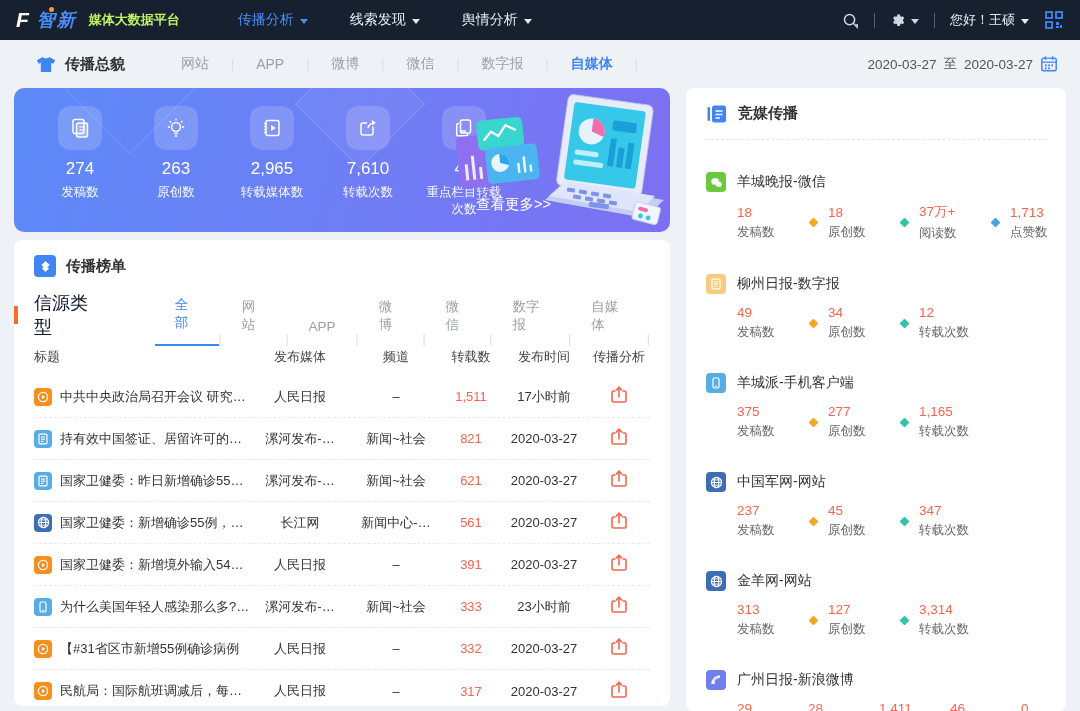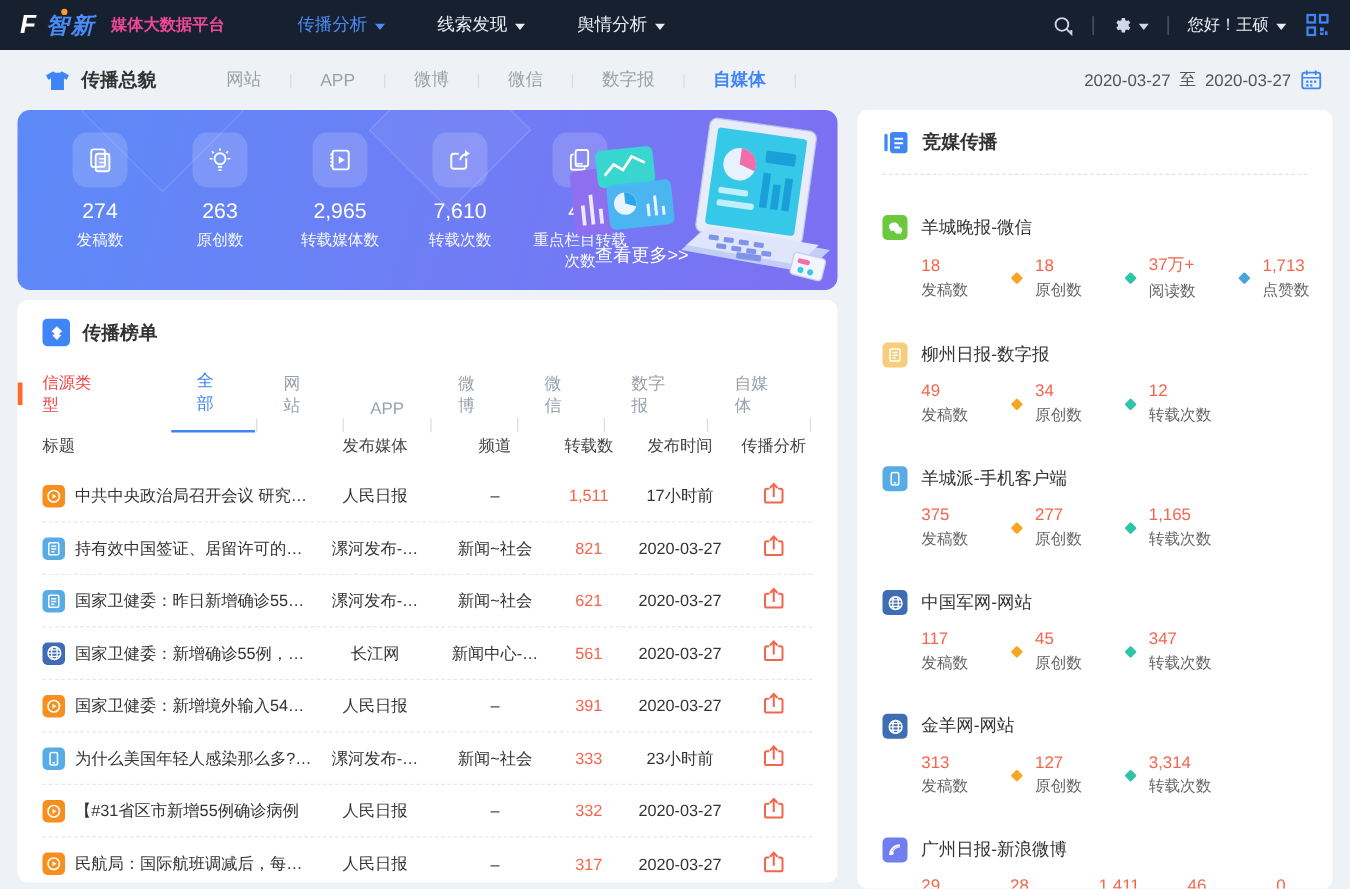--- a/index.html
+++ b/index.html
@@ -5,21 +5,21 @@
   * { margin:0; padding:0; box-sizing:border-box; }
   html,body { width:1080px; height:711px; overflow:hidden; }
   body { font-family:"Liberation Sans","DejaVu Sans",sans-serif; background:#eef1f5; color:#333; font-size:13px; }
 
   
   .topbar { height:40px; background:#17202f; display:flex; align-items:center; padding:0 16px; color:#e8edf5; }
   .logo { display:flex; align-items:center; gap:8px; }
   .logo-f { font-size:21px; font-weight:bold; font-style:italic; color:#fff; }
   .brand { font-size:18px; font-weight:bold; font-style:italic; color:#4a8cf7; letter-spacing:2px; position:relative; }
   .brand-dot { position:absolute; top:-1px; left:12px; width:5px; height:5px; border-radius:50%; background:#ff9a2e; }
-  .logo-suffix { font-size:13px; font-weight:bold; color:#ec4899; margin-left:4px; }
+  .logo-suffix { font-size:13px; font-weight:bold; color:#bef264; margin-left:4px; }
   .mainnav { display:flex; gap:42px; margin-left:58px; }
   .mainnav .nav-item { display:flex; align-items:center; gap:6px; font-size:14px; color:#e8edf5; cursor:pointer; }
   .mainnav .nav-item.active { color:#4a8cf7; }
   .caret { width:0; height:0; border-left:4px solid transparent; border-right:4px solid transparent; border-top:5px solid currentColor; display:inline-block; margin-top:2px; }
   .topbar-right { margin-left:auto; display:flex; align-items:center; gap:15px; }
   .tb-divider { width:1px; height:15px; background:rgba(255,255,255,.28); }
   .tb-icon { display:flex; align-items:center; cursor:pointer; color:#cfd6e4; }
   .greeting { display:flex; align-items:center; gap:6px; font-size:13px; color:#e8edf5; cursor:pointer; }
   .qr-icon svg { display:block; }
 
@@ -53,21 +53,21 @@
   .illus { position:absolute; right:6px; top:4px; }
 
   
   .panel-head { height:52px; display:flex; align-items:center; gap:10px; font-size:15px; font-weight:bold; color:#333; }
   .phead-icon { width:22px; height:22px; border-radius:4px; background:#3f85f5; color:#fff; display:flex; align-items:center; justify-content:center; font-size:12px; }
   .phead-icon svg { display:block; }
 
   .ranking { margin-top:8px; background:#fff; border-radius:8px; padding:0 20px; height:466px; overflow:hidden; }
   .tabrow { position:relative; display:flex; align-items:center; height:46px; }
   .tab-marker { position:absolute; left:-20px; top:14px; width:4px; height:18px; background:#ff6b2c; }
-  .filter-label { color:#ef4444; font-size:13px; margin-right:52px; cursor:pointer; }
+  .filter-label { color:#0f172a; font-size:18px; margin-right:52px; cursor:pointer; }
   .rtabs { display:flex; align-items:flex-end; }
   .rtabs .rtab { color:#9aa1ab; font-size:13.5px; padding:12px 20px; cursor:pointer; }
   .rtabs .rtab.active { color:#3f85f5; border-bottom:2px solid #3f85f5; }
 
   .thead { display:flex; align-items:center; height:38px; color:#444; font-size:13px; }
   .c-title { flex:1; }
   .c-media { width:100px; text-align:center; }
   .c-channel { width:92px; text-align:center; }
   .c-reposts { width:58px; text-align:center; }
   .c-time { width:88px; text-align:center; }
@@ -672,21 +672,21 @@
                 <ellipse cx="6" cy="6" rx="2.1" ry="4.7" fill="none" stroke="#fff" stroke-width="1"></ellipse>
                 <line x1="1.3" y1="6" x2="10.7" y2="6" stroke="#fff" stroke-width="1"></line>
                 <line x1="1.9" y1="3.6" x2="10.1" y2="3.6" stroke="#fff" stroke-width=".8"></line>
                 <line x1="1.9" y1="8.4" x2="10.1" y2="8.4" stroke="#fff" stroke-width=".8"></line>
               </svg>
             </span>
             <span>中国军网-网站</span>
           </div>
           <div class="comp-stats">
             <span class="stat2">
-              <div class="sval">117</div>
+              <div class="sval">237</div>
               <div class="slab">发稿数</div>
             </span>
             <span class="diamond" style="background: rgb(245, 166, 35);"></span>
             <span class="stat2">
               <div class="sval">45</div>
               <div class="slab">原创数</div>
             </span>
             <span class="diamond" style="background: rgb(47, 195, 167);"></span>
             <span class="stat2">
               <div class="sval">347</div>

